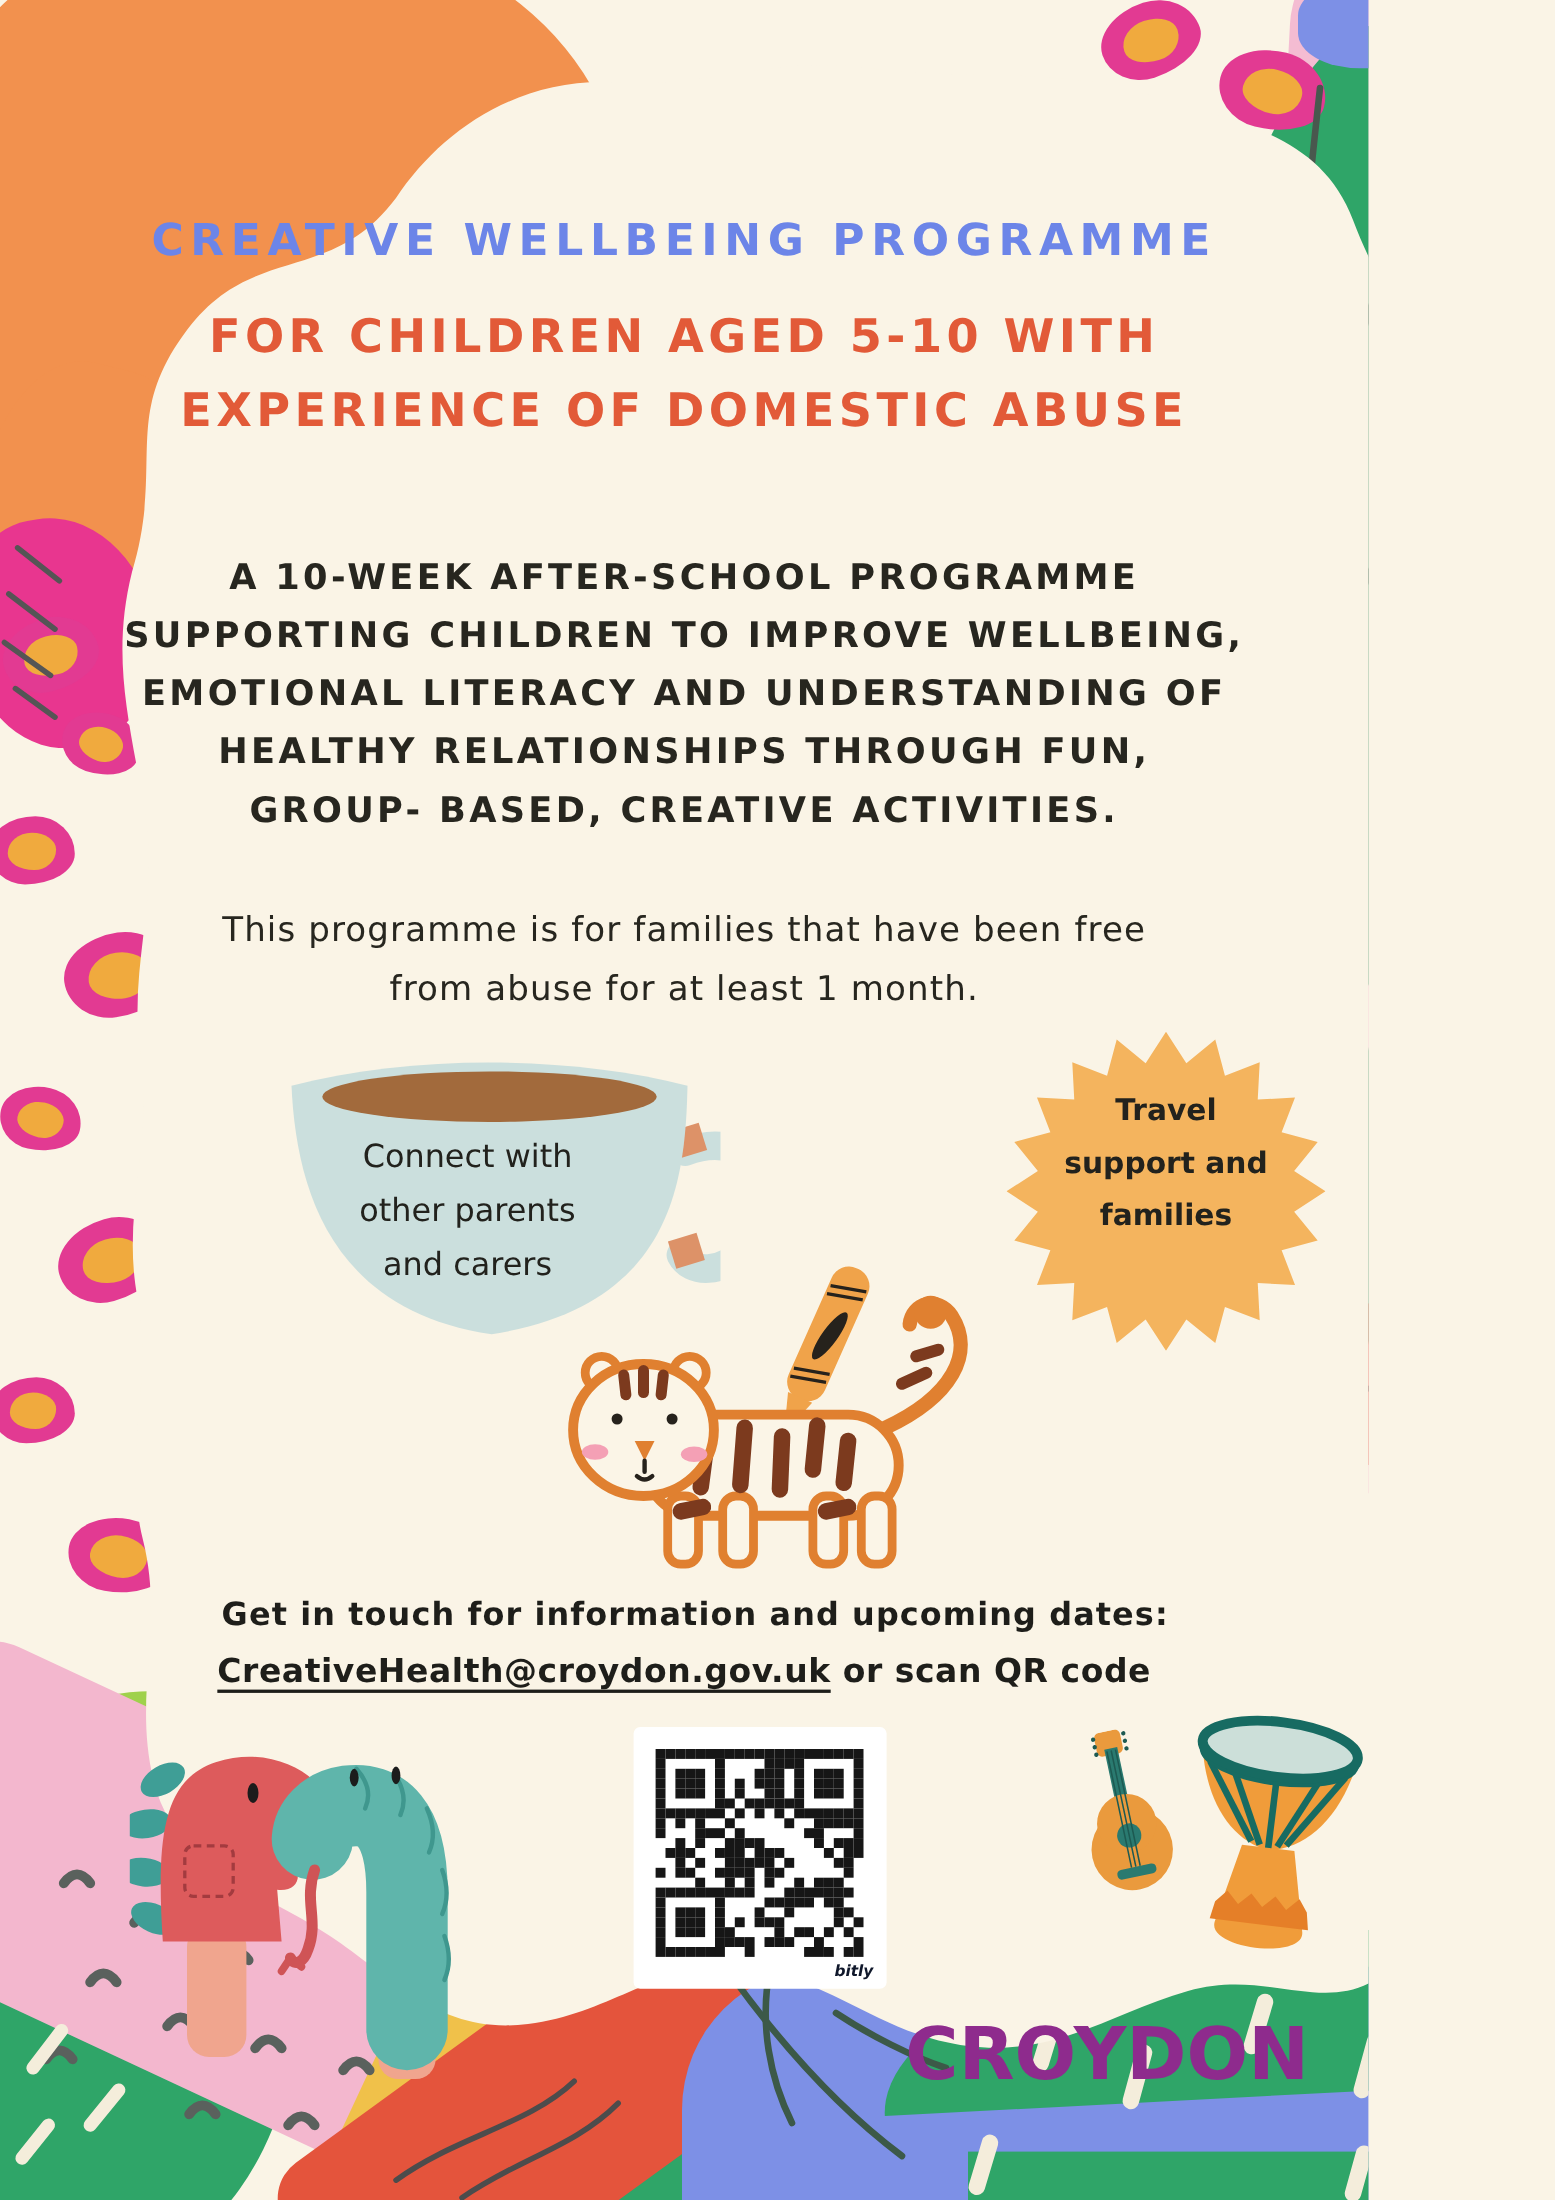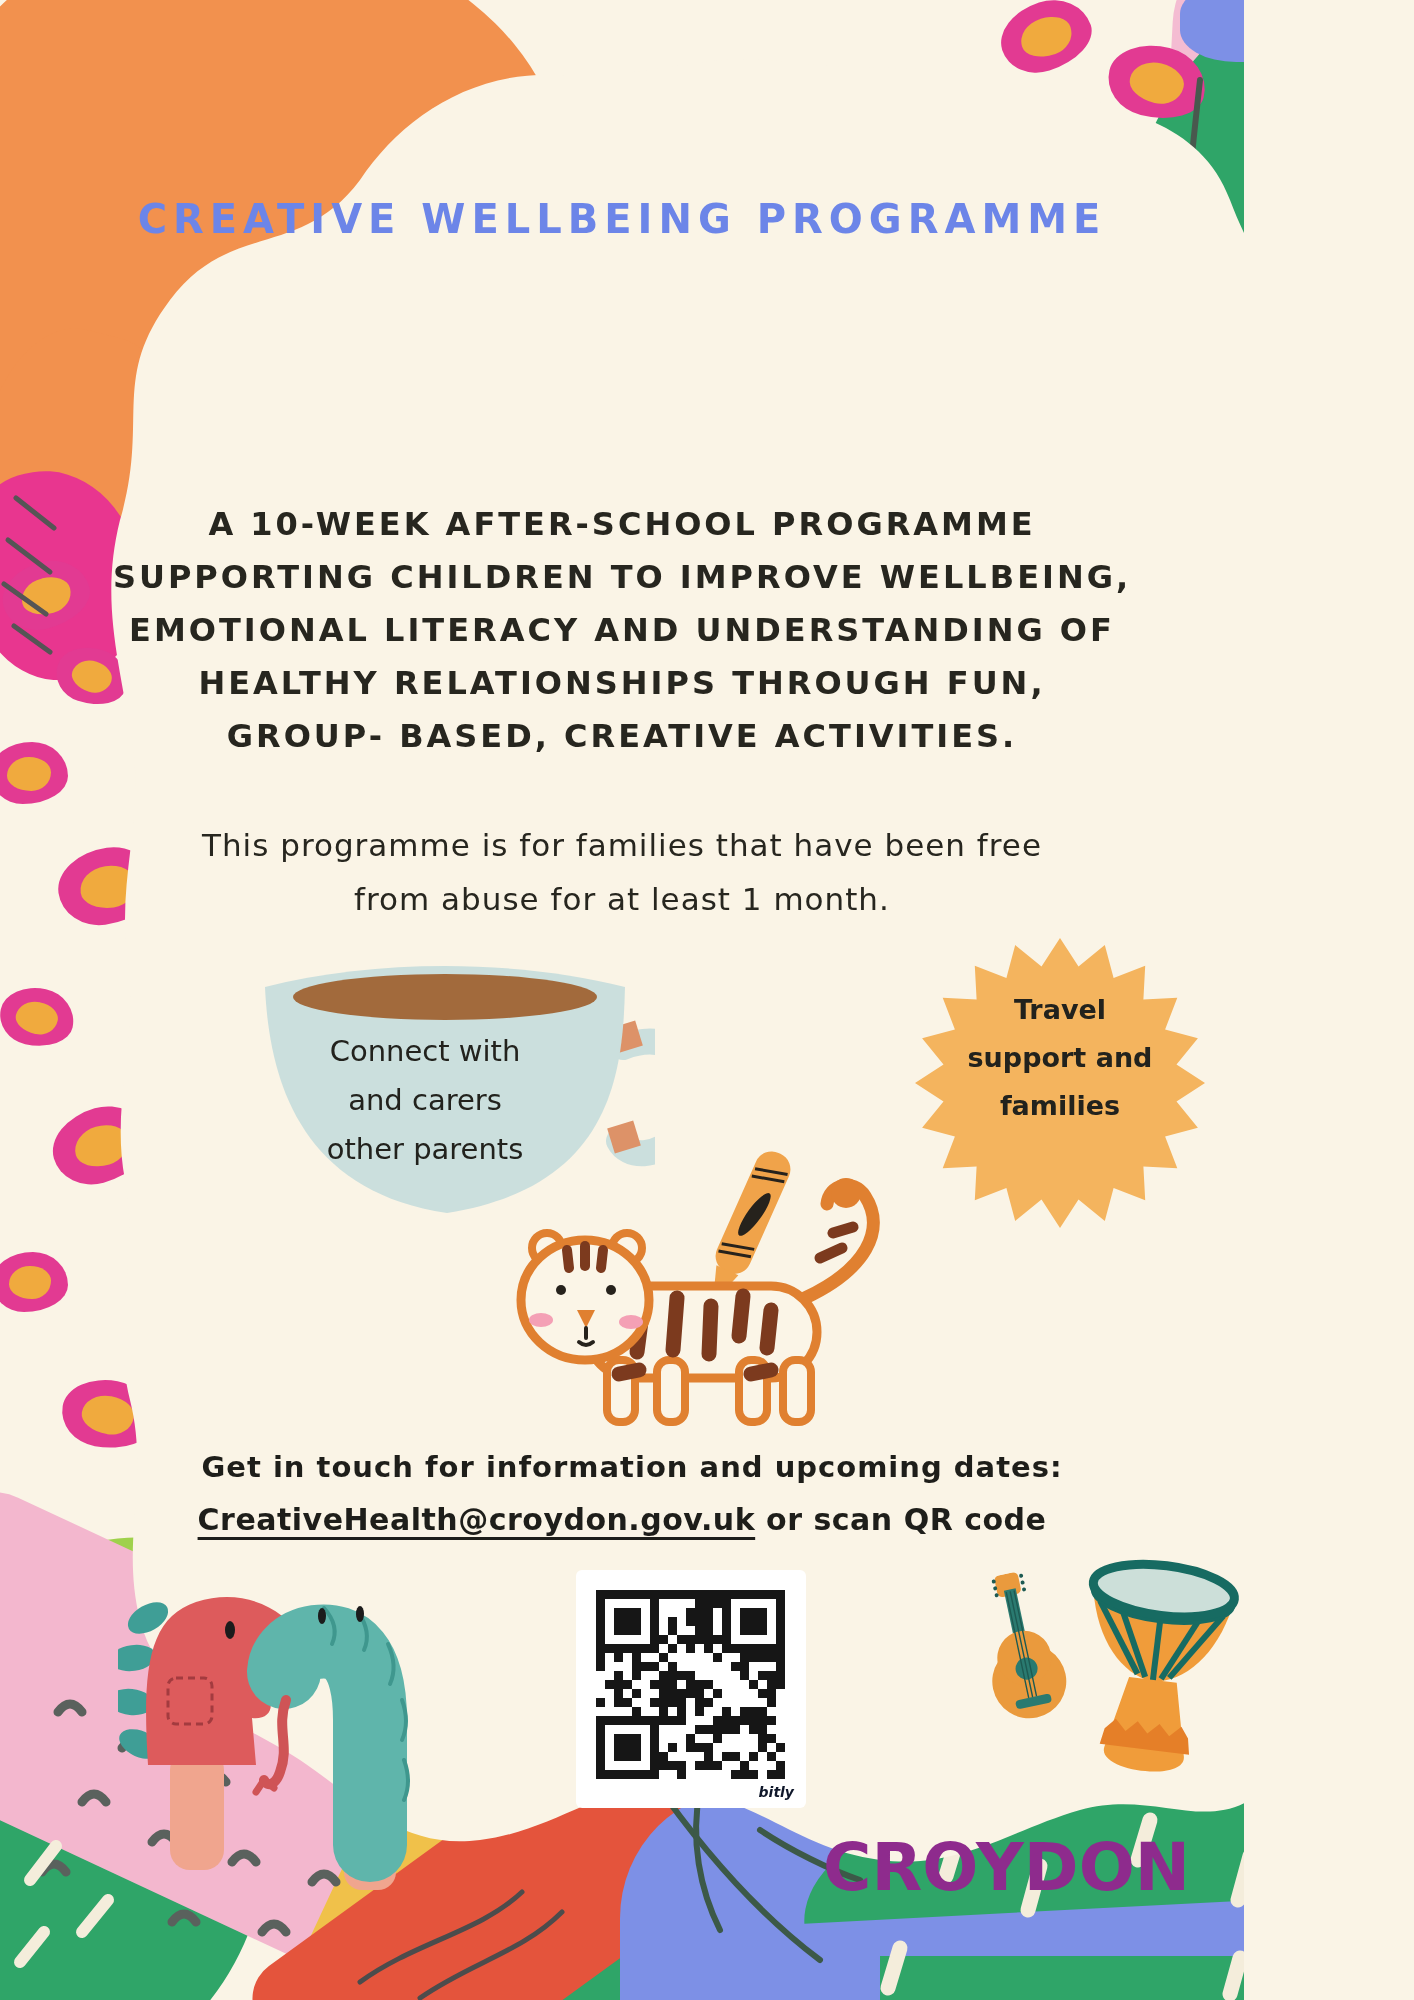--- a/index.html
+++ b/index.html
@@ -182,20 +182,24 @@
       C600,1780 560,1830 480,1840 C400,1850 360,1800 300,1760
       C240,1720 160,1700 140,1620 C120,1540 150,1480 130,1400
       C110,1320 140,1260 125,1180 C110,1100 140,1040 128,960
       C116,880 145,820 132,740 C119,660 100,600 120,520 Z"></path>
   </svg>
 
   <div class="abs" style="inset:0;z-index:3;">
 
     <div class="abs ctr title" style="top:196px;">CREATIVE WELLBEING PROGRAMME</div>
 
+    <div class="abs ctr subtitle" style="top:272px;">
+      <div>FOR CHILDREN AGED 5-10 WITH</div>
+      <div>EXPERIENCE OF DOMESTIC ABUSE</div>
+    </div>
 
     <div class="abs ctr desc" style="top:498px;">
       <div>A 10-WEEK AFTER-SCHOOL PROGRAMME</div>
       <div>SUPPORTING CHILDREN TO IMPROVE WELLBEING,</div>
       <div>EMOTIONAL LITERACY AND UNDERSTANDING OF</div>
       <div>HEALTHY RELATIONSHIPS THROUGH FUN,</div>
       <div>GROUP- BASED, CREATIVE ACTIVITIES.</div>
     </div>
 
     <div class="abs ctr elig" style="top:818px;">
@@ -206,22 +210,22 @@
     <div class="abs" style="left:225px;top:945px;width:430px;height:310px;">
       <svg width="430" height="310" viewBox="0 0 430 310">
         <path d="M398,102 C462,78 492,140 456,186 C432,216 402,212 394,196" stroke="#cbdfdd" stroke-width="26" fill="none" stroke-linecap="round"></path>
         <path d="M388,96 l26,-8" stroke="#dd9268" stroke-width="26" stroke-linecap="butt"></path>
         <path d="M386,196 l26,-8" stroke="#dd9268" stroke-width="26" stroke-linecap="butt"></path>
         <path d="M40,42 C150,14 290,14 400,42 C398,130 386,242 222,268 C72,246 44,130 40,42 Z" fill="#cbdfdd"></path>
         <ellipse cx="220" cy="52" rx="152" ry="23" fill="#a26a3c"></ellipse>
       </svg>
       <div class="abs ctr cupnote" style="left:45px;top:82px;width:310px;">
         <div>Connect with</div>
+        <div>other parents</div>
         <div>and carers</div>
-        <div>other parents</div>
       </div>
     </div>
 
     <div class="abs" style="left:915px;top:938px;width:290px;height:290px;">
       <svg width="290" height="290" viewBox="0 0 290 290">
         <polygon id="star-poly" fill="#f4b45e" points="290.0,145.0 261.5,163.5 282.9,189.8 250.1,198.6 262.3,230.2 228.4,228.4 230.2,262.3 198.6,250.1 189.8,282.9 163.5,261.5 145.0,290.0 126.5,261.5 100.2,282.9 91.4,250.1 59.8,262.3 61.6,228.4 27.7,230.2 39.9,198.6 7.1,189.8 28.5,163.5 0.0,145.0 28.5,126.5 7.1,100.2 39.9,91.4 27.7,59.8 61.6,61.6 59.8,27.7 91.4,39.9 100.2,7.1 126.5,28.5 145.0,0.0 163.5,28.5 189.8,7.1 198.6,39.9 230.2,27.7 228.4,61.6 262.3,59.8 250.1,91.4 282.9,100.2 261.5,126.5"></polygon>
       </svg>
       <div class="abs ctr badgenote" style="top:48px;">
         <div>Travel</div>
         <div>support and</div>

